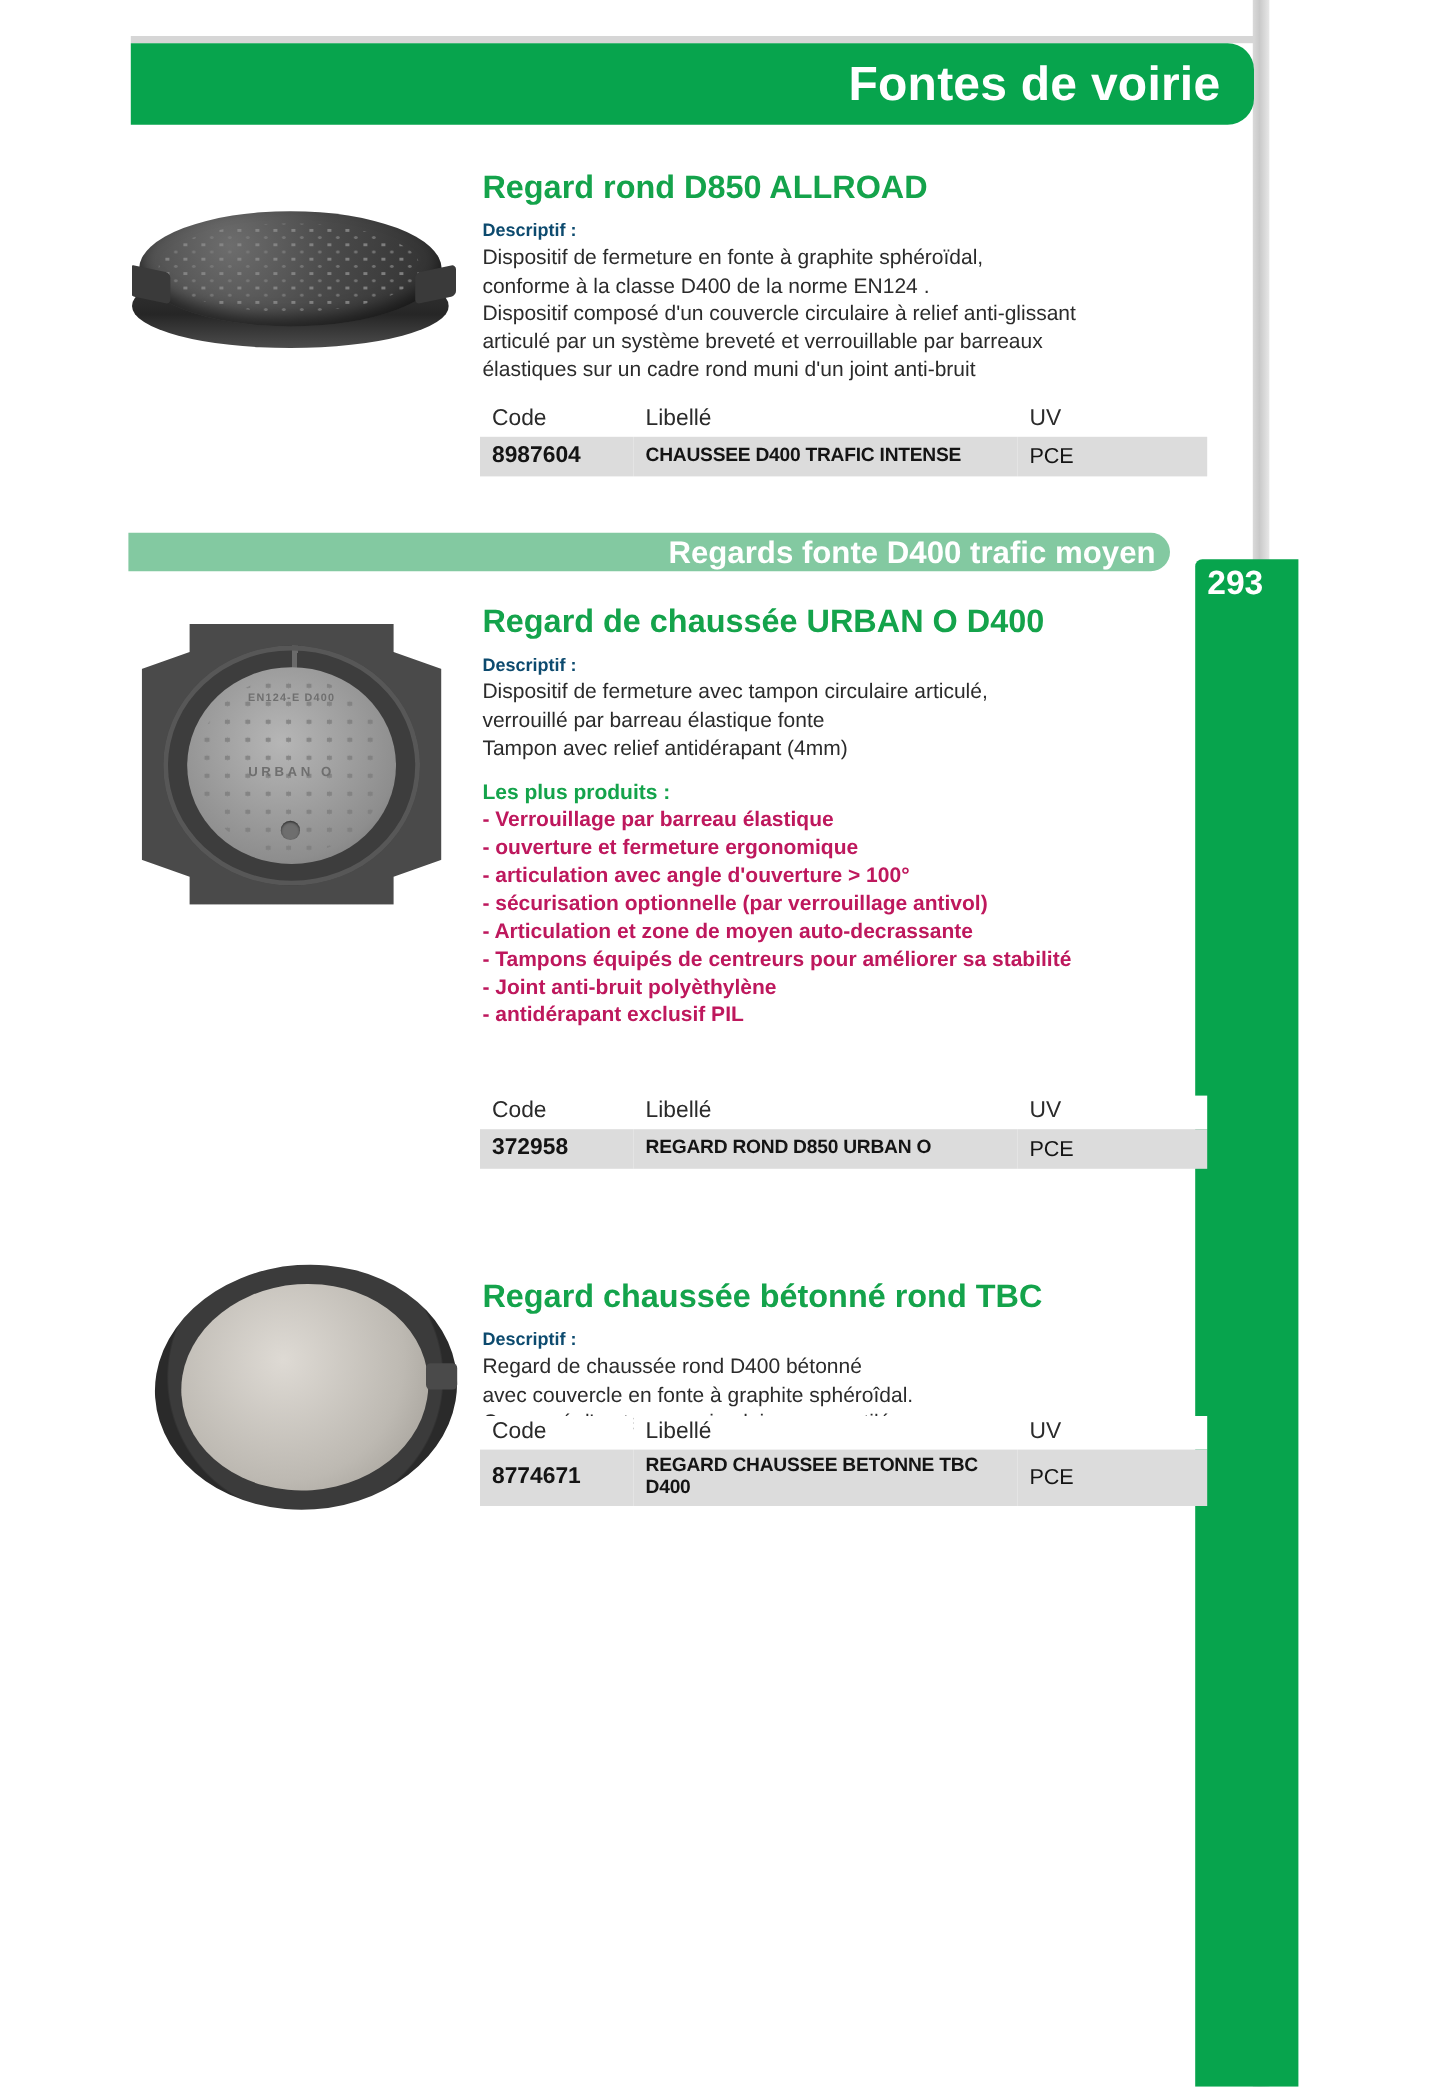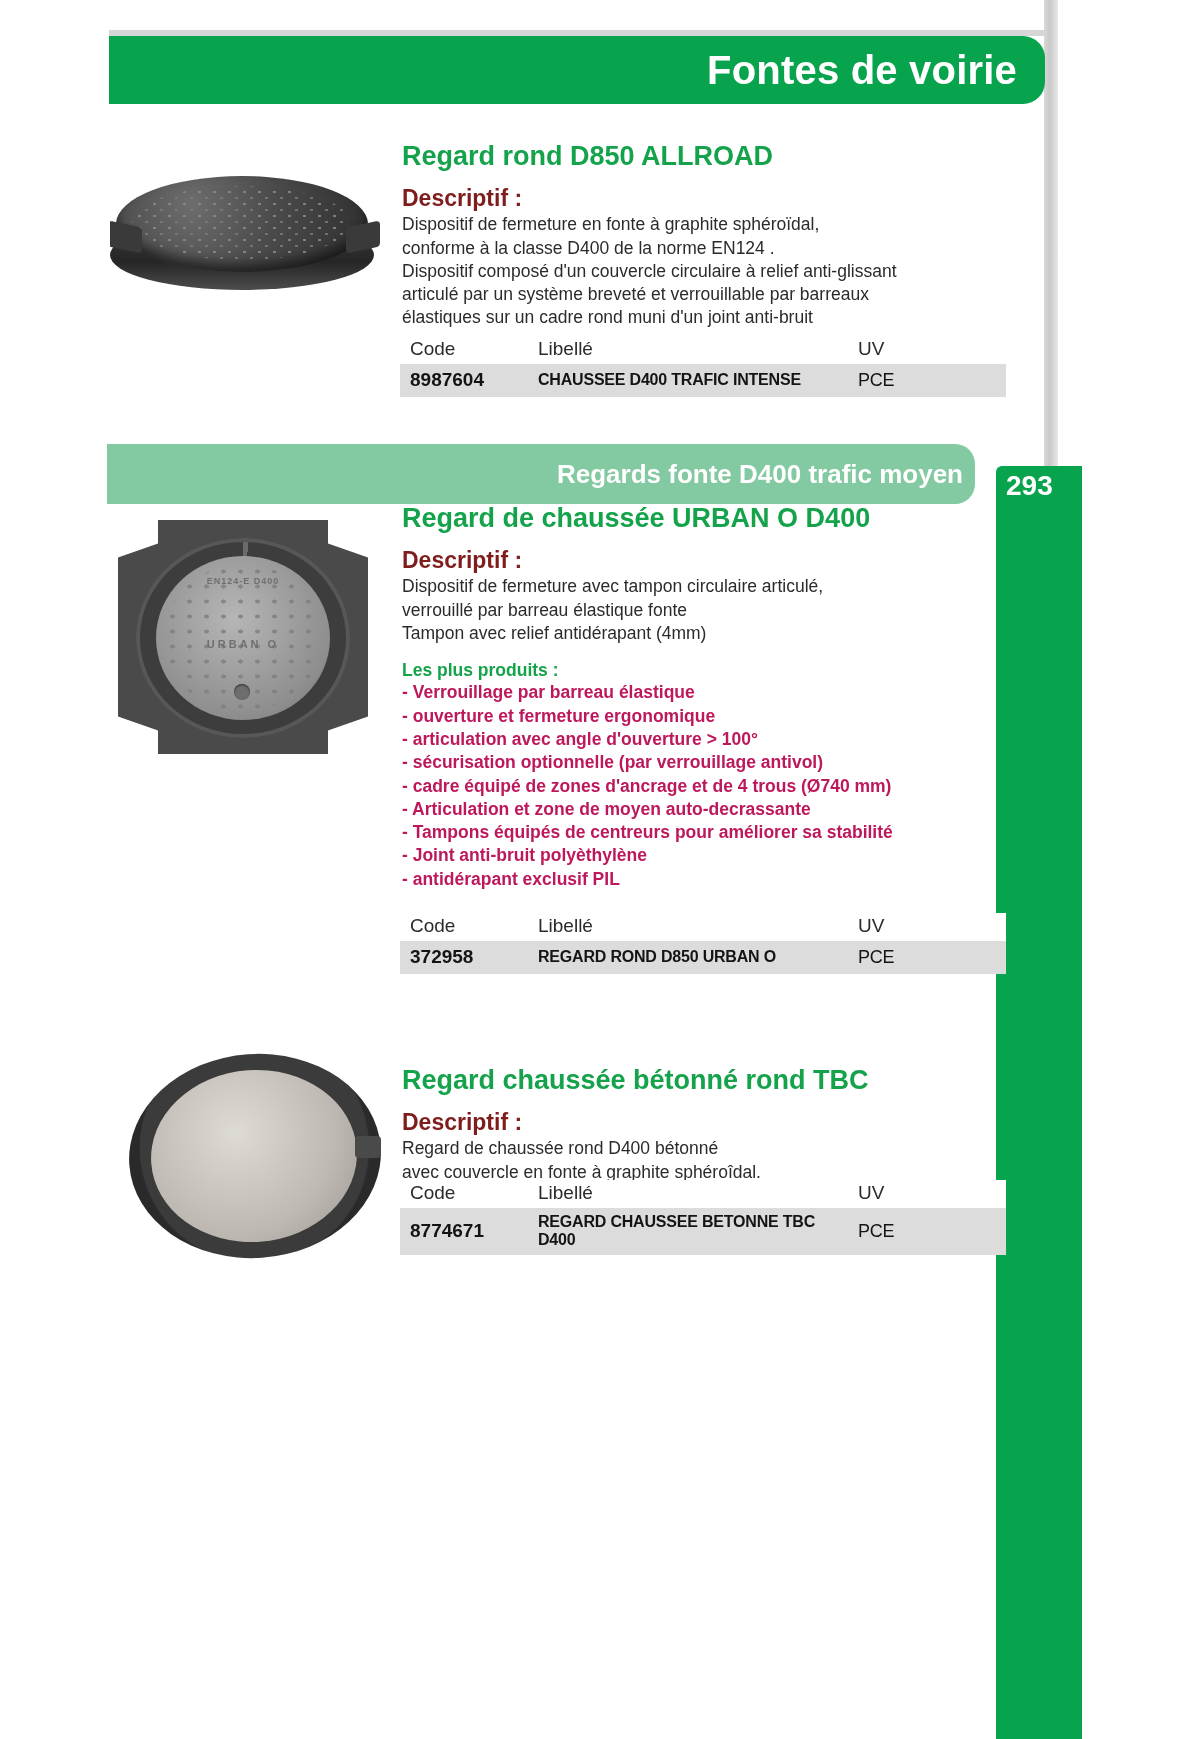--- a/index.html
+++ b/index.html
@@ -106,21 +106,21 @@
     font-weight: bold;
     letter-spacing: 0.2px;
     white-space: nowrap;
   }
 
   
   .section-banner {
     position: absolute;
     left: 107px;
     width: 868px;
-    height: 60px;
+    height: 32px;
     background: #83c9a1;
     border-radius: 0 20px 20px 0;
     display: flex;
     align-items: center;
     justify-content: flex-end;
     box-sizing: border-box;
     padding-right: 12px;
   }
   .section-banner-title {
     color: #ffffff;
@@ -135,22 +135,22 @@
   }
   .product-title {
     color: #14a34b;
     font-size: 27px;
     font-weight: bold;
     line-height: 1.1;
     margin: 0;
     white-space: nowrap;
   }
   .desc-label {
-    color: #7f1d1d;
-    font-size: 23px;
+    color: #0c4a6e;
+    font-size: 15px;
     font-weight: bold;
     margin-top: 12px;
     line-height: 1.25;
   }
   .desc-body {
     color: #2b2b2b;
     font-size: 17.5px;
     line-height: 1.32;
     margin-top: 1px;
     white-space: pre-line;
@@ -439,21 +439,20 @@
 verrouillé par barreau élastique fonte
 Tampon avec relief antidérapant (4mm)</div>
 
   <div class="plus-block">
     <div class="plus-title">Les plus produits :</div>
     <ul class="plus-list">
       <li>- Verrouillage par barreau élastique</li>
       <li>- ouverture et fermeture  ergonomique</li>
       <li>- articulation avec angle d'ouverture &gt;  100°</li>
       <li>- sécurisation optionnelle (par verrouillage antivol)</li>
-      <li>- cadre équipé de zones d'ancrage et de 4 trous (Ø740 mm)</li>
       <li>- Articulation et zone de moyen auto-decrassante</li>
       <li>- Tampons équipés de centreurs pour améliorer sa stabilité</li>
       <li>- Joint anti-bruit polyèthylène</li>
       <li>- antidérapant  exclusif PIL</li>
     </ul>
   </div>
 </div>
 
 <div style="position:absolute; left:400px; top:913px;">
   <table class="ptable">

